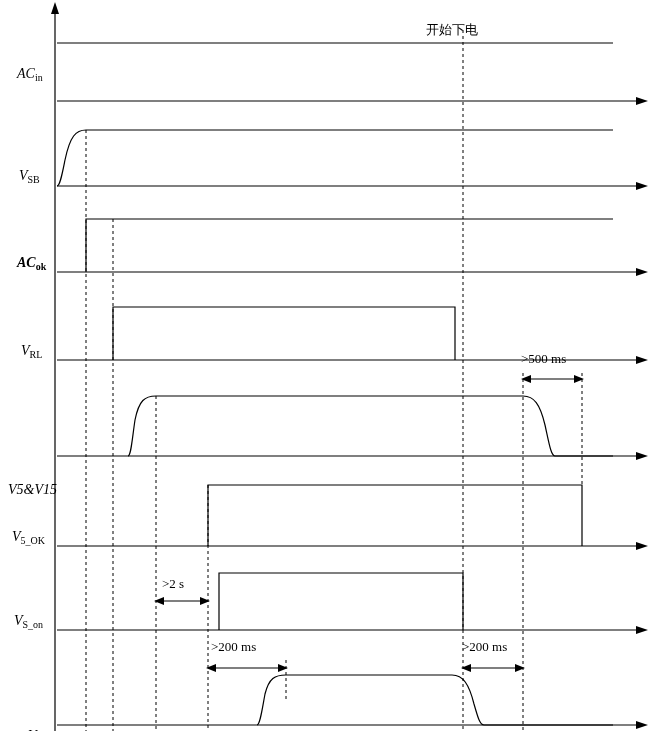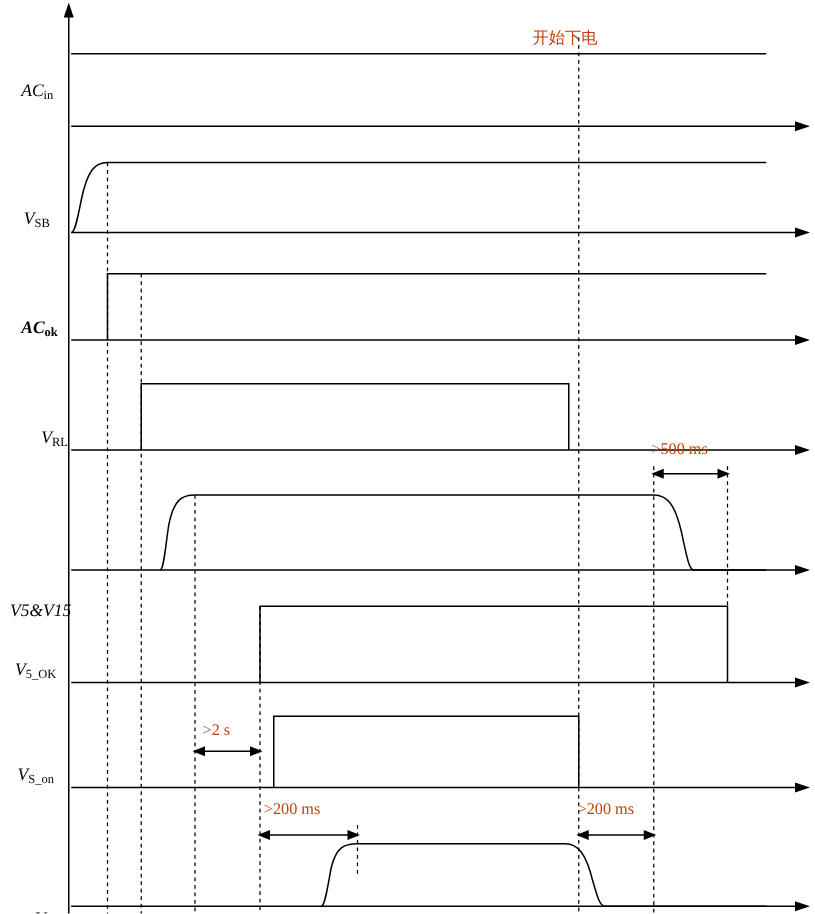--- a/index.html
+++ b/index.html
@@ -34,21 +34,21 @@
   }
   .sig-label .sub {
     font-size: 10px;
     font-style: normal;
     vertical-align: -0.25em;
   }
   .ann {
     position: absolute;
     font-family: "Liberation Serif", serif;
     font-size: 13px;
-    color: #c2410c;
+    color: #000000;
     white-space: nowrap;
   }
   .cjk {
     font-family: "DejaVu Sans", sans-serif;
     font-size: 13px;
   }
 </style>
 </head>
 <body>
 
@@ -134,21 +134,21 @@
   </div>
 
   <div class="sig-label" style="left:19px; top:168px;">
     <span>V</span><span class="sub">SB</span>
   </div>
 
   <div class="sig-label" style="left:17px; top:255px;font-weight:bold;">
     <span>AC</span><span class="sub">ok</span>
   </div>
 
-  <div class="sig-label" style="left:21px; top:343px;margin-left:12px;">
+  <div class="sig-label" style="left:21px; top:343px;">
     <span>V</span><span class="sub">RL</span>
   </div>
 
   <div class="sig-label" style="left:8px; top:440px;margin-top:42px;">
     <span>V5&amp;V15</span>
   </div>
 
   <div class="sig-label" style="left:12px; top:529px;text-align:center;">
     <span>V</span><span class="sub">5_OK</span>
   </div>

